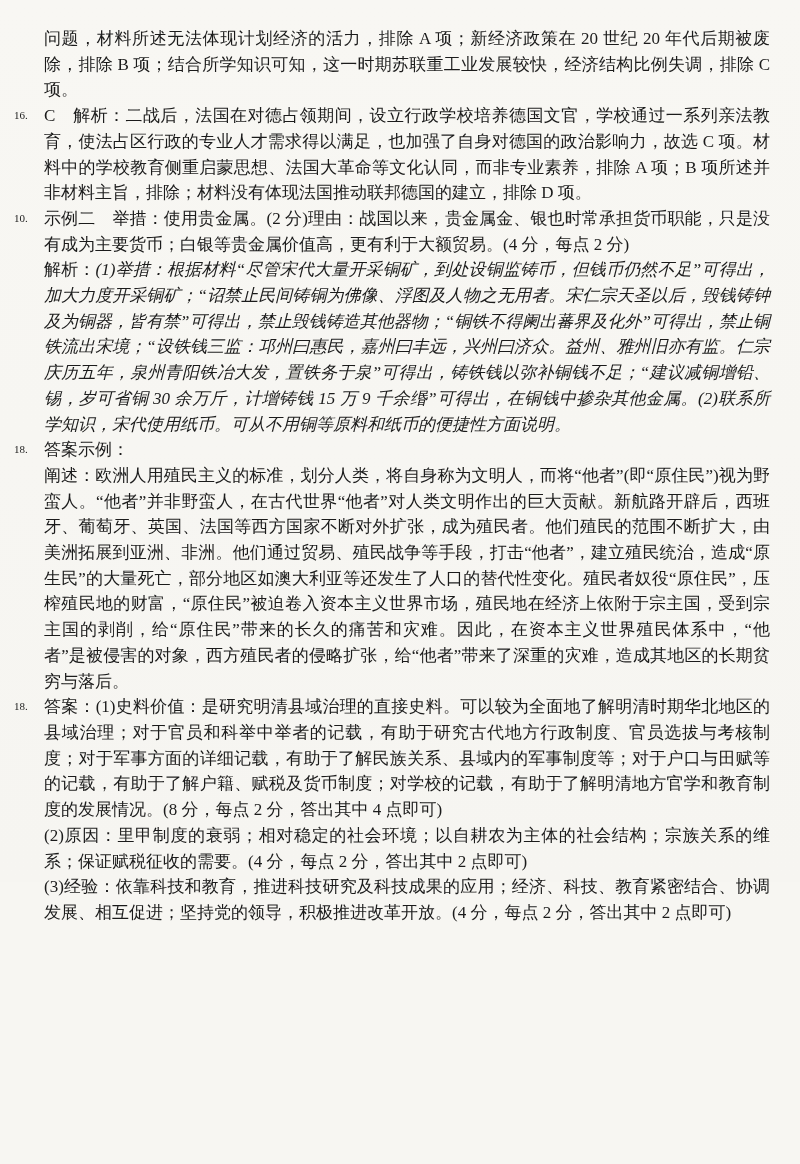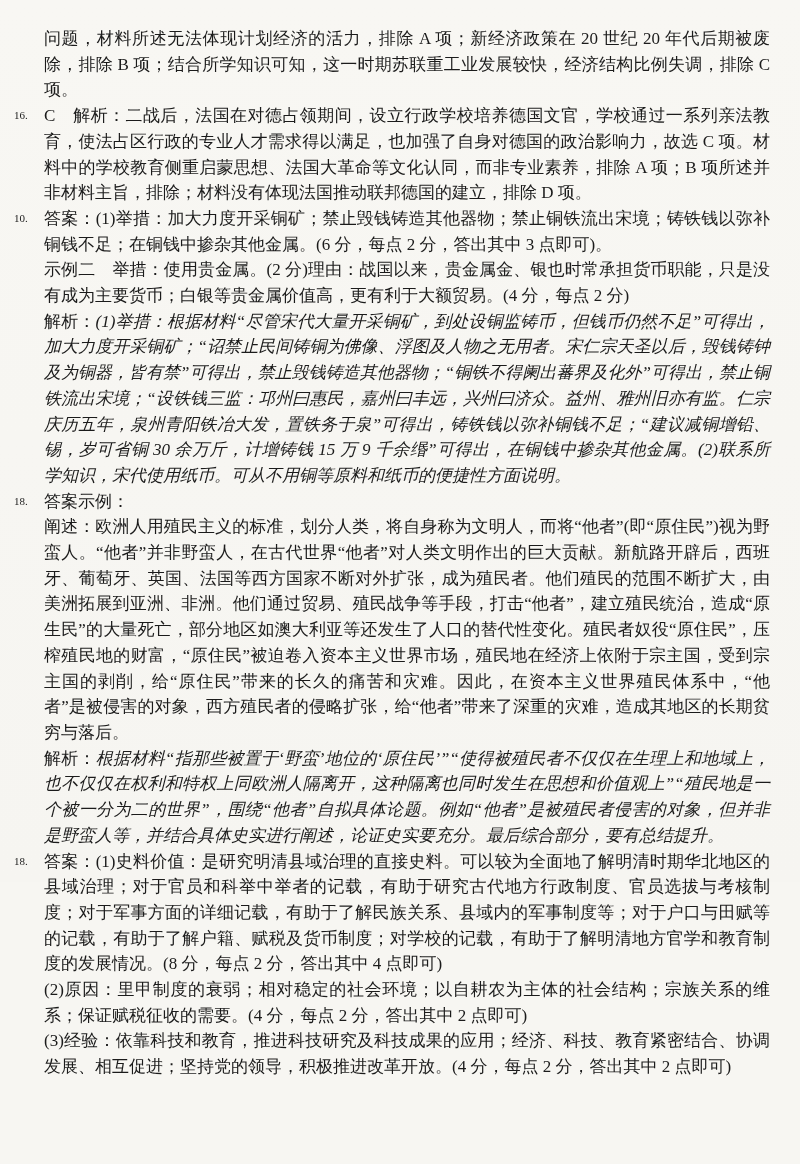--- a/index.html
+++ b/index.html
@@ -55,29 +55,27 @@
   <div id="doc">
       <div class="block">
         <div class="para song"><span class="seg">问题，材料所述无法体现计划经济的活力，排除 A 项；新经济政策在 20 世纪 20 年代后期被废除，排除 B 项；结合所学知识可知，这一时期苏联重工业发展较快，经济结构比例失调，排除 C 项。</span></div>
       </div>
       <div class="block">
         <span class="num">16.</span>
         <div class="para song"><span class="seg">C　</span><span class="seg bold">解析：</span><span class="seg">二战后，法国在对德占领期间，设立行政学校培养德国文官，学校通过一系列亲法教育，使法占区行政的专业人才需求得以满足，也加强了自身对德国的政治影响力，故选 C 项。材料中的学校教育侧重启蒙思想、法国大革命等文化认同，而非专业素养，排除 A 项；B 项所述并非材料主旨，排除；材料没有体现法国推动联邦德国的建立，排除 D 项。</span></div>
       </div>
       <div class="block">
         <span class="num">10.</span>
-        <div class="para song"><span class="seg bold">答案：</span><span class="seg">(1)举措：加大力度开采铜矿；禁止毁钱铸造其他器物；禁止铜铁流出宋境；铸铁钱以弥补铜钱不足；在铜钱中掺杂其他金属。(6 分，每点 2 分，答出其中 3 点即可)。</span></div>
         <div class="para song"><span class="seg">示例二　举措：使用贵金属。(2 分)理由：战国以来，贵金属金、银也时常承担货币职能，只是没有成为主要货币；白银等贵金属价值高，更有利于大额贸易。(4 分，每点 2 分)</span></div>
         <div class="para kai"><span class="seg bold">解析：</span><span class="seg">(1)举措：根据材料“尽管宋代大量开采铜矿，到处设铜监铸币，但钱币仍然不足”可得出，加大力度开采铜矿；“诏禁止民间铸铜为佛像、浮图及人物之无用者。宋仁宗天圣以后，毁钱铸钟及为铜器，皆有禁”可得出，禁止毁钱铸造其他器物；“铜铁不得阑出蕃界及化外”可得出，禁止铜铁流出宋境；“设铁钱三监：邛州曰惠民，嘉州曰丰远，兴州曰济众。益州、雅州旧亦有监。仁宗庆历五年，泉州青阳铁冶大发，置铁务于泉”可得出，铸铁钱以弥补铜钱不足；“建议减铜增铅、锡，岁可省铜 30 余万斤，计增铸钱 15 万 9 千余缗”可得出，在铜钱中掺杂其他金属。(2)联系所学知识，宋代使用纸币。可从不用铜等原料和纸币的便捷性方面说明。</span></div>
       </div>
       <div class="block">
         <span class="num">18.</span>
         <div class="para song"><span class="seg bold">答案示例：</span></div>
         <div class="para song"><span class="seg">阐述：欧洲人用殖民主义的标准，划分人类，将自身称为文明人，而将“他者”(即“原住民”)视为野蛮人。“他者”并非野蛮人，在古代世界“他者”对人类文明作出的巨大贡献。新航路开辟后，西班牙、葡萄牙、英国、法国等西方国家不断对外扩张，成为殖民者。他们殖民的范围不断扩大，由美洲拓展到亚洲、非洲。他们通过贸易、殖民战争等手段，打击“他者”，建立殖民统治，造成“原生民”的大量死亡，部分地区如澳大利亚等还发生了人口的替代性变化。殖民者奴役“原住民”，压榨殖民地的财富，“原住民”被迫卷入资本主义世界市场，殖民地在经济上依附于宗主国，受到宗主国的剥削，给“原住民”带来的长久的痛苦和灾难。因此，在资本主义世界殖民体系中，“他者”是被侵害的对象，西方殖民者的侵略扩张，给“他者”带来了深重的灾难，造成其地区的长期贫穷与落后。</span></div>
-        <div class="para kai"><span class="seg bold">解析：</span><span class="seg">根据材料“指那些被置于‘野蛮’地位的‘原住民’”“使得被殖民者不仅仅在生理上和地域上，也不仅仅在权利和特权上同欧洲人隔离开，这种隔离也同时发生在思想和价值观上”“殖民地是一个被一分为二的世界”，围绕“他者”自拟具体论题。例如“他者”是被殖民者侵害的对象，但并非是野蛮人等，并结合具体史实进行阐述，论证史实要充分。最后综合部分，要有总结提升。</span></div>
       </div>
       <div class="block">
         <span class="num">18.</span>
         <div class="para song"><span class="seg bold">答案：</span><span class="seg">(1)史料价值：是研究明清县域治理的直接史料。可以较为全面地了解明清时期华北地区的县域治理；对于官员和科举中举者的记载，有助于研究古代地方行政制度、官员选拔与考核制度；对于军事方面的详细记载，有助于了解民族关系、县域内的军事制度等；对于户口与田赋等的记载，有助于了解户籍、赋税及货币制度；对学校的记载，有助于了解明清地方官学和教育制度的发展情况。(8 分，每点 2 分，答出其中 4 点即可)</span></div>
         <div class="para song"><span class="seg">(2)原因：里甲制度的衰弱；相对稳定的社会环境；以自耕农为主体的社会结构；宗族关系的维系；保证赋税征收的需要。(4 分，每点 2 分，答出其中 2 点即可)</span></div>
         <div class="para song"><span class="seg">(3)经验：依靠科技和教育，推进科技研究及科技成果的应用；经济、科技、教育紧密结合、协调发展、相互促进；坚持党的领导，积极推进改革开放。(4 分，每点 2 分，答出其中 2 点即可)</span></div>
       </div>
     </div>
 </div>
 

